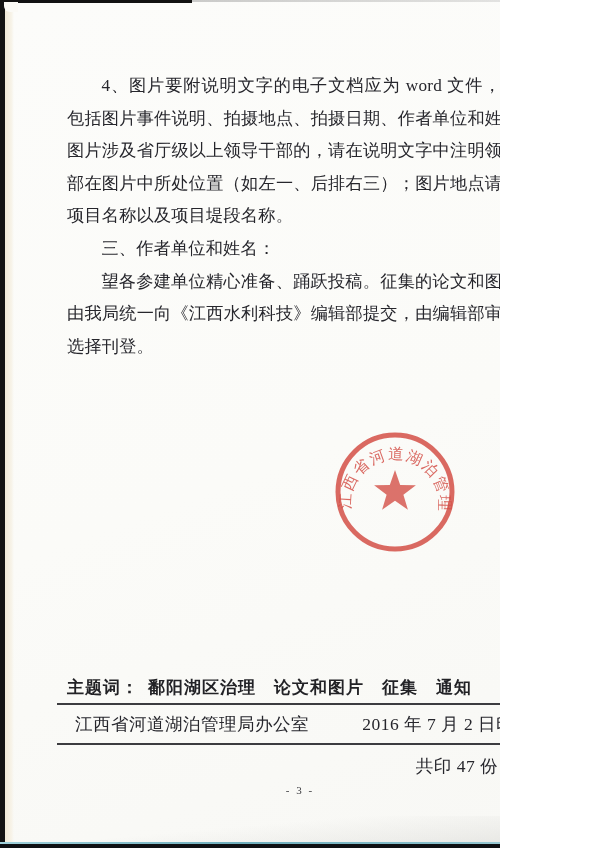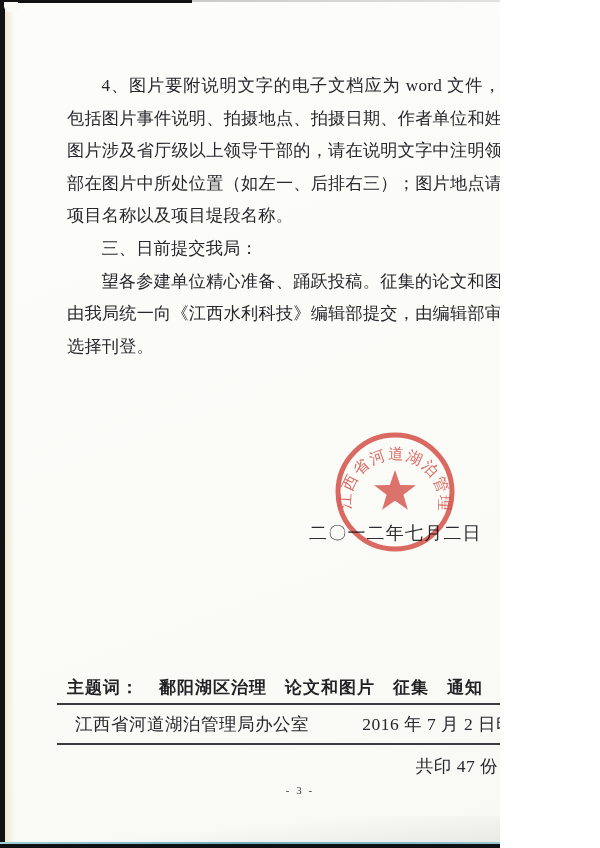--- a/index.html
+++ b/index.html
@@ -60,21 +60,21 @@
     opacity: 0.92;
   }
 
   
   .kw-row {
     position: absolute; left: 67px; top: 676px; width: 480px;
     font-family: "Liberation Sans", "DejaVu Sans", sans-serif;
     font-weight: bold;
     font-size: 17px; letter-spacing: 1px; color: #222226;
   }
-  .kw-row .kw-terms { margin-left: 20px; }
+  .kw-row .kw-terms { margin-left: 9px; }
   .rule { position: absolute; left: 57px; width: 489px; height: 2px; background: #3c3c40; }
   .rule-1 { top: 703px; }
   .rule-2 { top: 743px; }
   .issuer-row {
     position: absolute; left: 57px; top: 712px; width: 489px;
     display: flex; justify-content: space-between; align-items: center;
     font-size: 17.5px; letter-spacing: 0.5px; color: #26262c;
   }
   .issuer-row .issuer { padding-left: 18px; }
   .issuer-row .print-date { padding-right: 14px; }
@@ -97,25 +97,24 @@
   <div class="edge-top-black"></div>
   <div class="edge-left-black"></div>
   <div class="edge-left-cream"></div>
   <div class="corner-round"></div>
   <div class="bottom-shadow"></div>
   <div class="edge-bottom-teal"></div>
   <div class="edge-bottom-black"></div>
 
   <div class="content">
     <p>4、图片要附说明文字的电子文档应为 word 文件，内容包括图片事件说明、拍摄地点、拍摄日期、作者单位和姓名。图片涉及省厅级以上领导干部的，请在说明文字中注明领导干部在图片中所处位置（如左一、后排右三）；图片地点请注明项目名称以及项目堤段名称。</p>
-    <p>三、日前提交我局：</p>
+    <p>三、作者单位和姓名：</p>
     <p>望各参建单位精心准备、踊跃投稿。征集的论文和图片将由我局统一向《江西水利科技》编辑部提交，由编辑部审稿、选择刊登。</p>
   </div>
 
-  <div class="dateline">二〇一二年七月二日</div>
 
   <svg class="seal" viewBox="0 0 126 126" xmlns="http://www.w3.org/2000/svg">
     <circle cx="63" cy="63" r="57" fill="none" stroke-width="5" opacity="0.85" stroke="#d5423a"></circle>
     <polygon points="63,41 68.2,55.9 83.9,56.2 71.4,65.7 75.9,80.8 63,71.8 50.1,80.8 54.6,65.7 42.1,56.2 57.8,55.9" opacity="0.8" fill="#d5423a"></polygon>
     <defs>
       <path id="sealArc" d="M 19.0 81.2 A 44.5 44.5 0 1 1 107.0 81.2" fill="none"></path>
     </defs>
     <text font-size="15.5" letter-spacing="1.6" opacity="0.85" font-family="'Liberation Serif','DejaVu Serif',serif" fill="#d5423a">
       <textPath href="#sealArc" startOffset="1">江西省河道湖泊管理局</textPath>
     </text>

